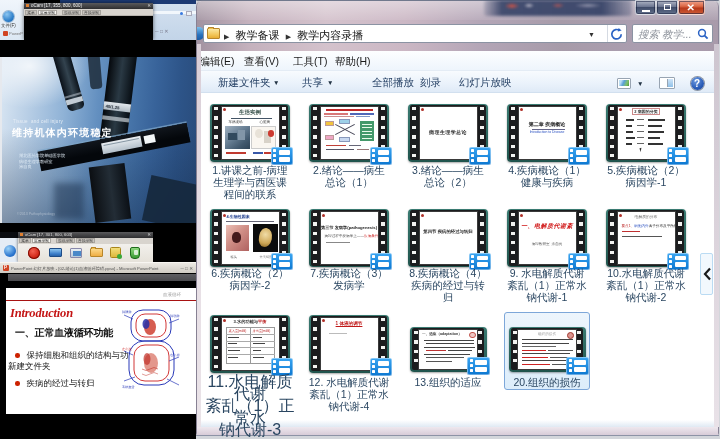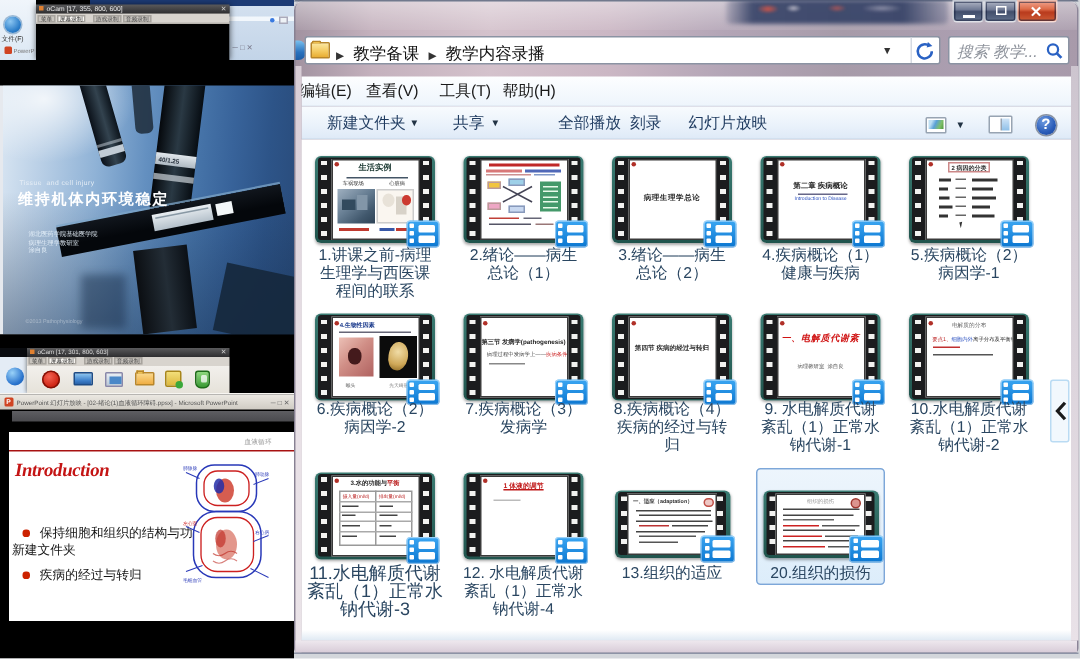--- a/index.html
+++ b/index.html
@@ -118,20 +118,21 @@
     <div style="position:absolute;left:11px;top:3px;font-size:4.2px;color:#555;white-space:nowrap;">PowerPoint 幻灯片放映 - [02-绪论(1)血液循环障碍.ppsx] - Microsoft PowerPoint</div>
     <div style="position:absolute;right:3px;top:2.6px;font-size:4.6px;color:#666;">─&nbsp;□&nbsp;✕</div>
   </div>
 
   <div style="position:absolute;left:8px;top:274px;width:188px;height:7px;background:linear-gradient(#5e5e62,#4a4a4e);"></div>
 
   <div style="position:absolute;left:6px;top:288px;width:190px;height:126px;background:#fff;overflow:hidden;font-family:'Liberation Serif',serif;">
     <div style="position:absolute;left:157px;top:4px;font-size:4.5px;color:#999;font-family:'Liberation Sans',sans-serif;">血液循环</div>
     <div style="position:absolute;left:0;top:11.5px;width:190px;height:1.6px;background:#a81212;"></div>
     <div style="position:absolute;left:4px;top:18px;font-size:12.5px;font-weight:bold;font-style:italic;color:#c41414;letter-spacing:-0.2px;">Introduction</div>
+    <div style="position:absolute;left:9px;top:37.5px;font-size:10px;font-weight:bold;color:#101010;letter-spacing:-0.2px;">一、正常血液循环功能</div>
     <div style="position:absolute;left:9.3px;top:65.4px;width:4.5px;height:4.5px;border-radius:50%;background:#cc2200;"></div>
     <div style="position:absolute;left:20.5px;top:62px;font-size:8.5px;color:#151515;">保持细胞和组织的结构与功</div>
     <div style="position:absolute;left:2px;top:72.5px;font-size:8.5px;color:#151515;">新建文件夹</div>
     <div style="position:absolute;left:9.3px;top:93.4px;width:4.5px;height:4.5px;border-radius:50%;background:#cc2200;"></div>
     <div style="position:absolute;left:20.5px;top:90px;font-size:8.5px;color:#151515;">疾病的经过与转归</div>
     <svg style="position:absolute;left:116px;top:19px;" width="60" height="86" viewBox="0 0 60 86">
       <rect x="9" y="3" width="40" height="31" rx="12" fill="none" stroke="#2838b8" stroke-width="1"></rect>
       <rect x="7" y="34" width="45" height="44" rx="15" fill="none" stroke="#2838b8" stroke-width="1"></rect>
       <rect x="14" y="7" width="30" height="23" rx="9" fill="none" stroke="#cc2020" stroke-width="0.9"></rect>
       <rect x="12" y="38" width="35" height="36" rx="11" fill="none" stroke="#cc2020" stroke-width="0.9"></rect>
@@ -479,21 +480,21 @@
       <div style="position:absolute;left:31px;top:39px;width:11px;height:1px;background:#444;"></div>
     </div>
     <div style="position:absolute;right:-3px;bottom:-3px;width:22.5px;height:17.5px;border-radius:2.5px;background:linear-gradient(#3ba6f2,#0b76d0);box-shadow:inset 0 0 0 0.8px rgba(255,255,255,.5);">
       <div style="position:absolute;left:2.6px;top:2.4px;width:3.4px;height:3px;background:#fff;border-radius:0.6px;"></div>
       <div style="position:absolute;left:2.6px;top:7.3px;width:3.4px;height:3px;background:#fff;border-radius:0.6px;"></div>
       <div style="position:absolute;left:2.6px;top:12.2px;width:3.4px;height:3px;background:#fff;border-radius:0.6px;"></div>
       <div style="position:absolute;left:8px;top:3px;width:11.5px;height:4.9px;background:#fff;border-radius:1px;"></div>
       <div style="position:absolute;left:8px;top:9.8px;width:11.5px;height:4.9px;background:#fff;border-radius:1px;"></div>
     </div>
   </div>
-<div style="position:absolute;left:201px;top:375.5px;width:98px;text-align:center;font-size:12px;line-height:12px;color:#2a4661;">11.水电解质代谢<br>紊乱（1）正常水<br>钠代谢-3</div>
+<div style="position:absolute;left:201px;top:375.5px;width:98px;text-align:center;font-size:16px;line-height:12px;color:#2a4661;">11.水电解质代谢<br>紊乱（1）正常水<br>钠代谢-3</div>
 <div style="position:absolute;left:309.0px;top:314.5px;width:80px;height:58px;border-radius:4px;background:linear-gradient(#3a7b72,#20544d);box-shadow:0 1px 2px rgba(0,0,0,.35);">
     <div style="position:absolute;left:2.2px;right:2.2px;top:1.1px;bottom:1.1px;background:#1b1c1e;border-radius:2px;"></div>
     <div style="position:absolute;left:4.2px;top:3.5px;bottom:3.5px;width:4px;background:repeating-linear-gradient(to bottom,#f2f2f0 0 3.3px,rgba(0,0,0,0) 3.3px 9.4px);"></div>
     <div style="position:absolute;right:4.2px;top:3.5px;bottom:3.5px;width:4px;background:repeating-linear-gradient(to bottom,#f2f2f0 0 3.3px,rgba(0,0,0,0) 3.3px 9.4px);"></div>
     <div style="position:absolute;left:10.5px;right:10.5px;top:2px;bottom:2px;background:#fff;border:1px solid #3a3a3a;overflow:hidden;font-family:'Liberation Sans',sans-serif;">
       <div style="position:absolute;left:1.5px;top:1.5px;width:3px;height:3px;background:#b03028;border-radius:50%;"></div>
       <div style="position:absolute;left:0;right:0;top:3px;text-align:center;font-size:4.6px;color:#c01818;line-height:5.6px;white-space:nowrap;font-weight:bold;text-decoration:underline;">1 体液的调节</div>
       <div style="position:absolute;left:8px;top:15px;width:18px;height:1px;background:#bbb;"></div>
     </div>
     <div style="position:absolute;right:-3px;bottom:-3px;width:22.5px;height:17.5px;border-radius:2.5px;background:linear-gradient(#3ba6f2,#0b76d0);box-shadow:inset 0 0 0 0.8px rgba(255,255,255,.5);">

